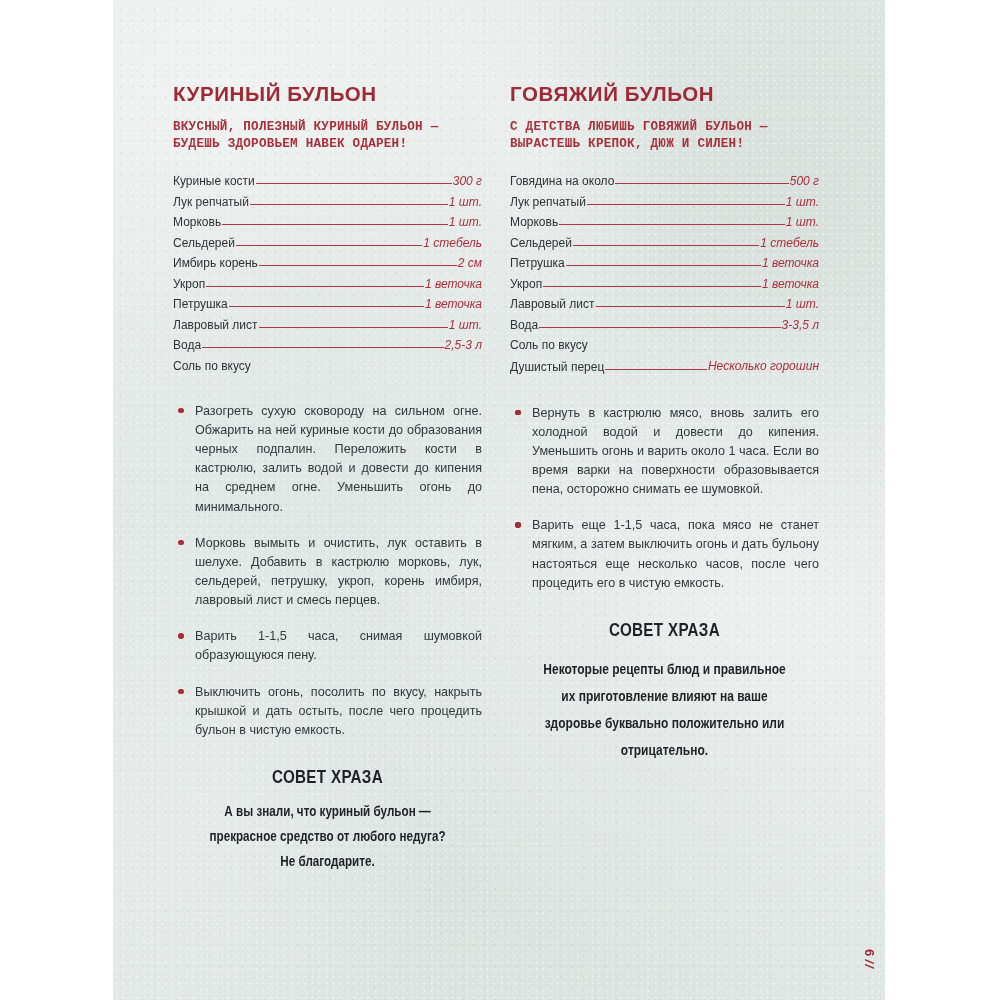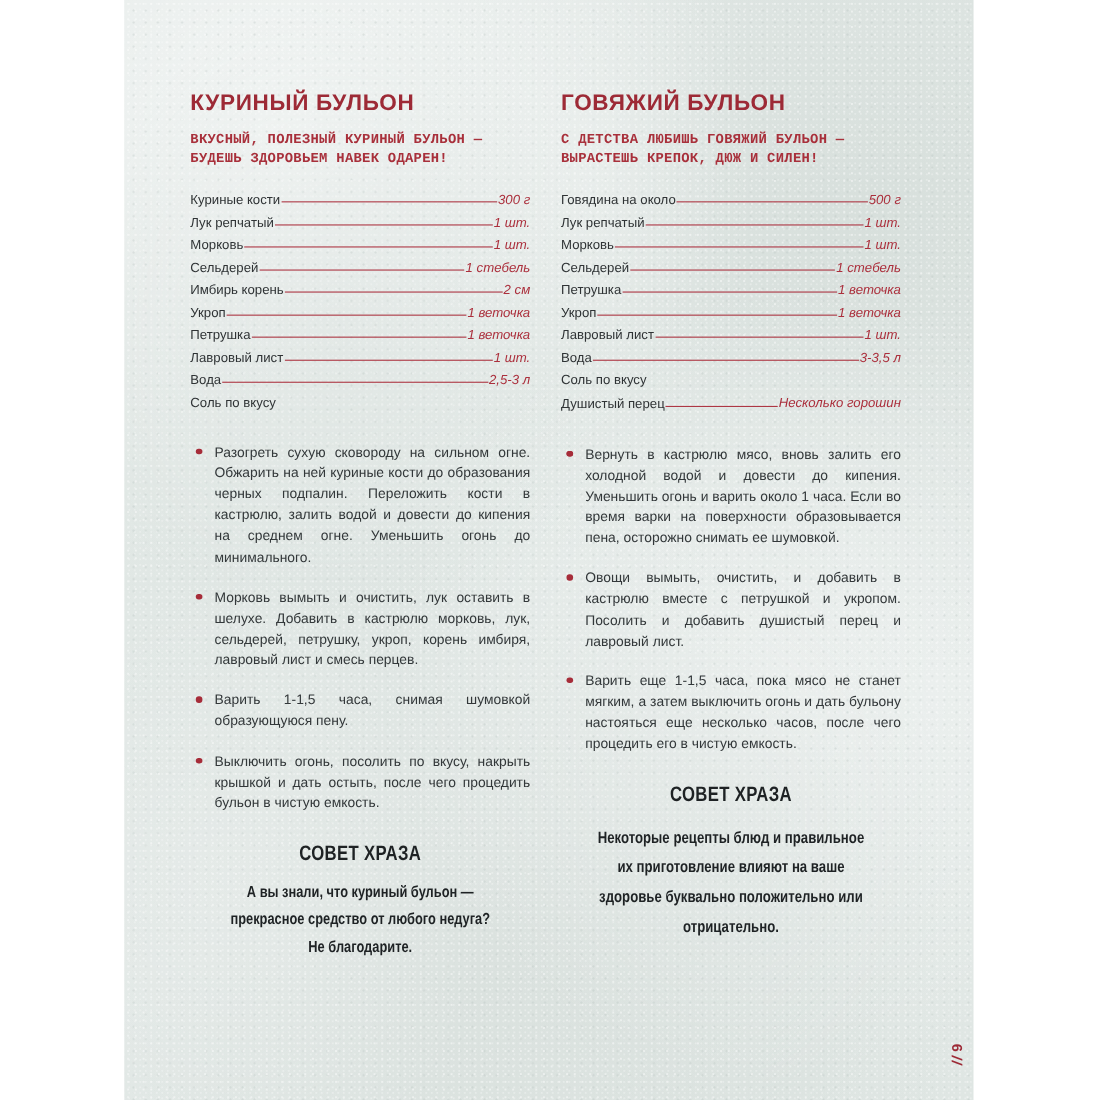--- a/index.html
+++ b/index.html
@@ -370,21 +370,20 @@
         <div class="steps">
           <p class="step">
             <span class="step-bullet"></span>
           </p>
           <p class="step">
             <span class="step-bullet"></span>
             <span>Вернуть в кастрюлю мясо, вновь залить его холодной водой и довести до кипения. Уменьшить огонь и варить около 1 часа. Если во время варки на поверхности образовывается пена, осторожно снимать ее шумовкой.</span>
           </p>
           <p class="step">
             <span class="step-bullet"></span>
-            <span>Овощи вымыть, очистить, и добавить в кастрюлю вместе с петрушкой и укропом. Посолить и добавить душистый перец и лавровый лист.</span>
           </p>
           <p class="step">
             <span class="step-bullet"></span>
             <span>Варить еще 1-1,5 часа, пока мясо не станет мягким, а затем выключить огонь и дать бульону настояться еще несколько часов, после чего процедить его в чистую емкость.</span>
           </p>
         </div>
 
         <div class="tip tip-right">
           <div class="tip-title">СОВЕТ ХРАЗА</div>
           <div class="tip-text">Некоторые рецепты блюд и правильное их приготовление влияют на ваше здоровье буквально положительно или отрицательно.</div>

